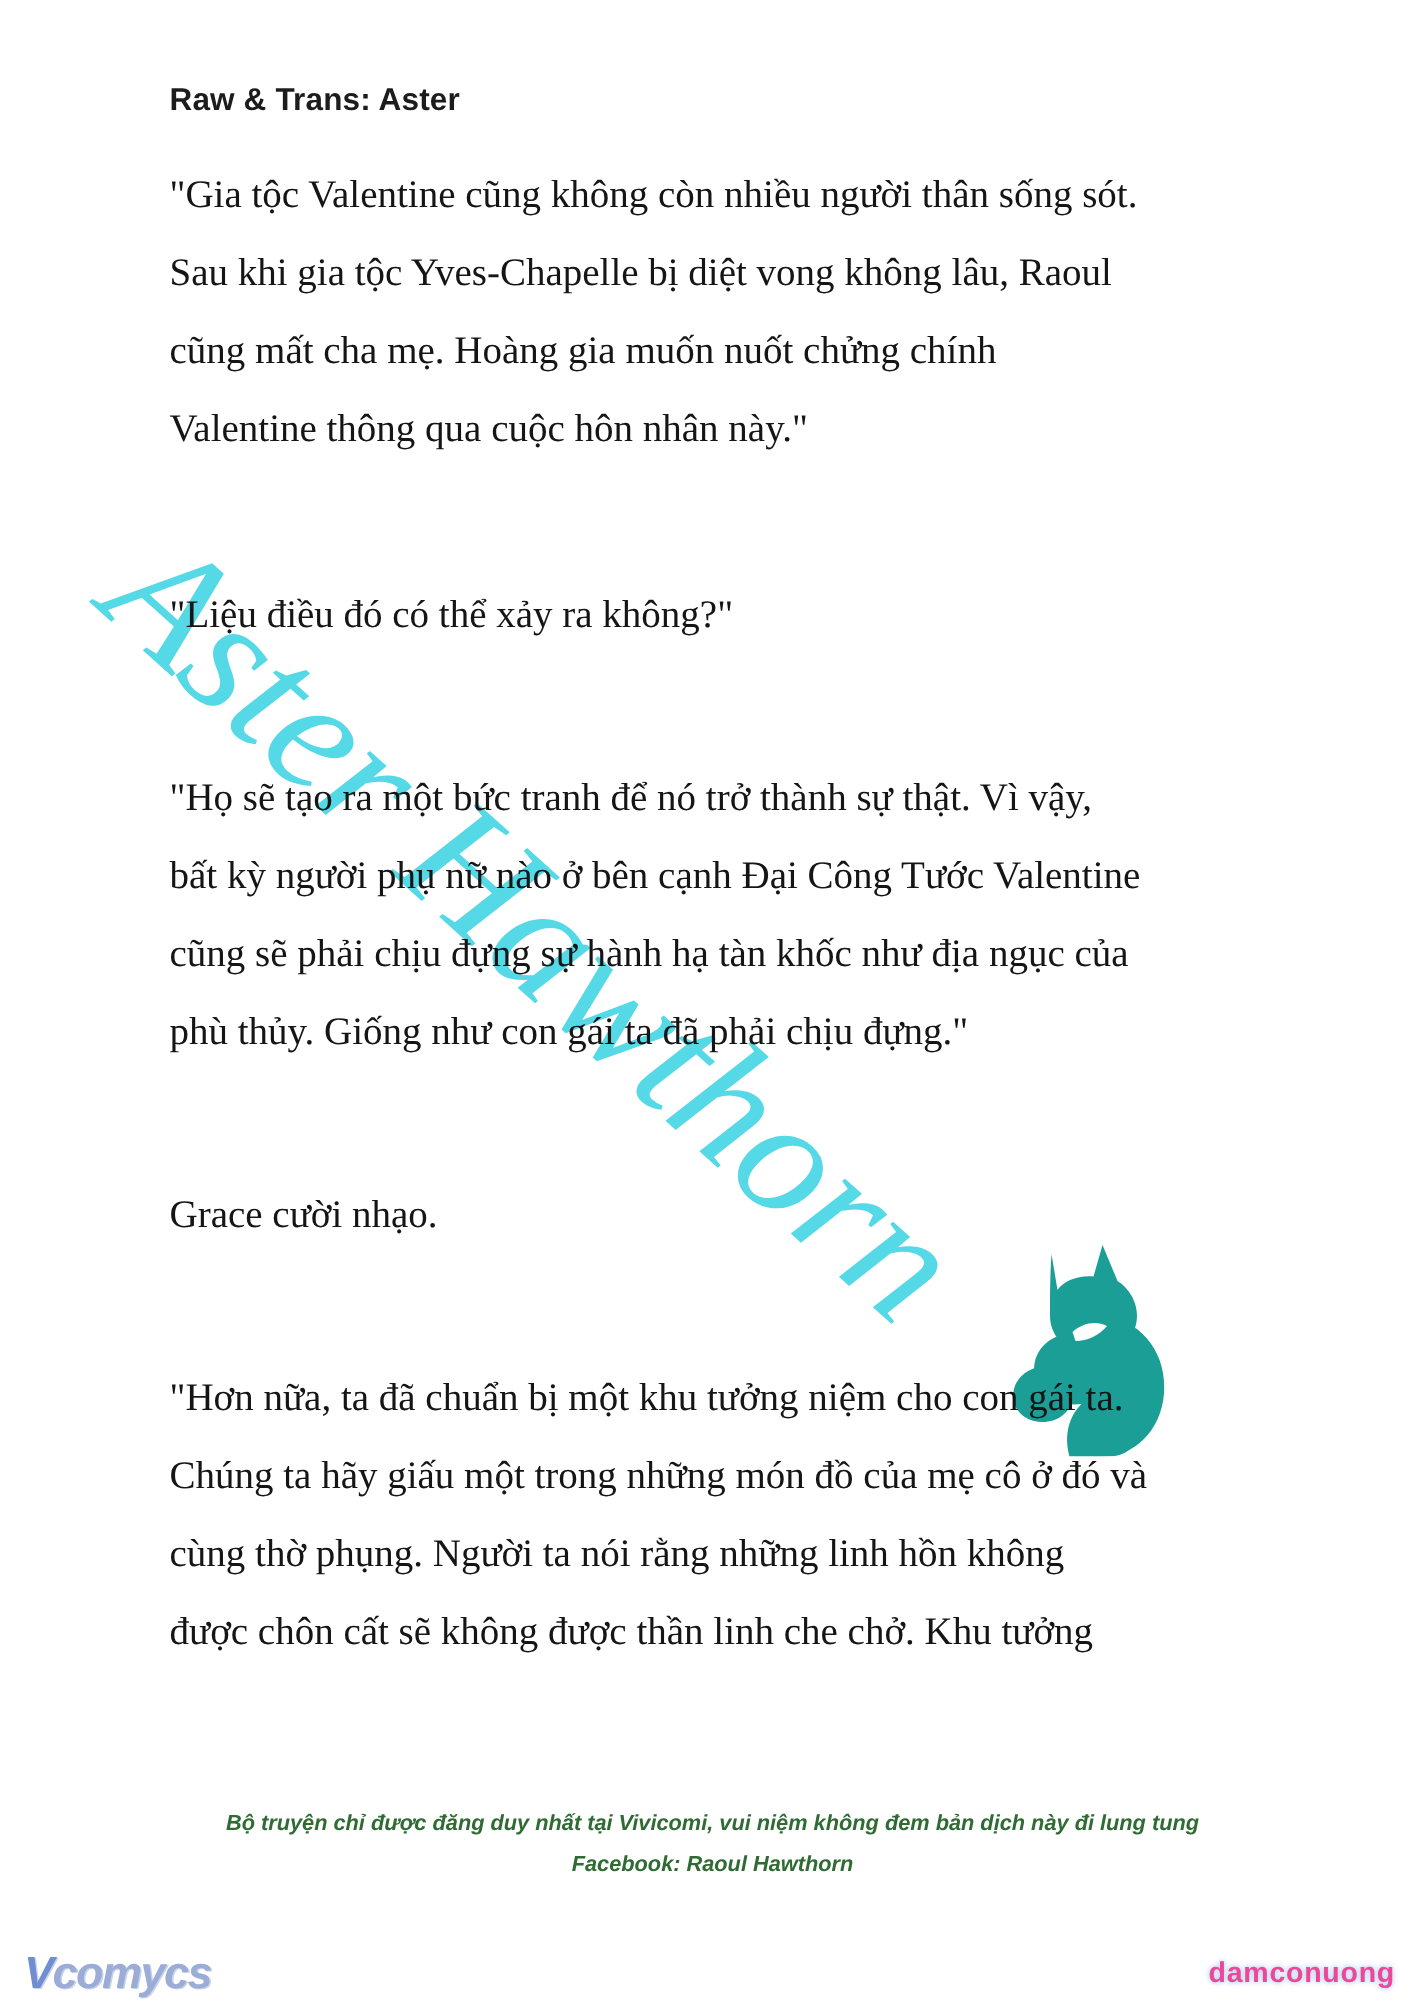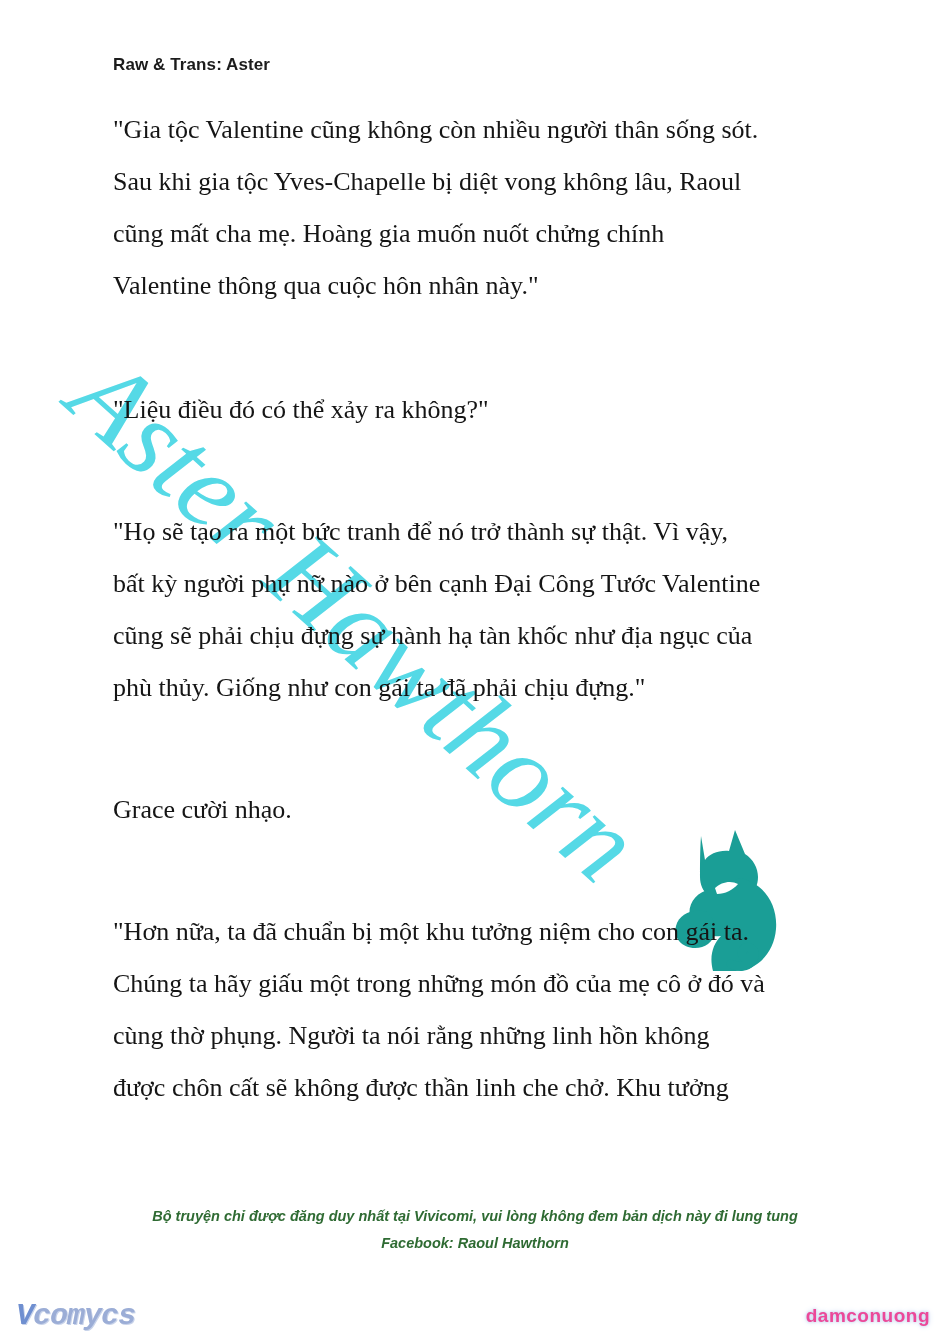--- a/index.html
+++ b/index.html
@@ -22,21 +22,21 @@
     background: #ffffff;
     overflow: hidden;
   }
 
   
   .header-credit {
     position: absolute;
     left: 113px;
     top: 55px;
     font-family: "Liberation Sans", sans-serif;
-    font-size: 17px;
+    font-size: 21px;
     font-weight: 600;
     color: #1c1c1c;
     letter-spacing: 0.1px;
     white-space: nowrap;
     z-index: 6;
   }
 
   
   .watermark-text {
     position: absolute;
@@ -114,21 +114,21 @@
     bottom: 0;
     width: 950px;
     height: 52px;
     background: #ffffff;
     z-index: 7;
   }
   .brand-logo {
     position: absolute;
     left: 16px;
     top: 8px;
-    font-family: Liberation Mono, monospace;
+    font-family: Liberation Sans, sans-serif;
     font-style: italic;
     font-weight: bold;
     font-size: 30px;
     letter-spacing: -1px;
     color: #9badd6;
     text-shadow: 1px 1px 0 #c8d3ea;
     user-select: none;
   }
   .brand-logo .v { color: #6f8fd0; }
   .site-tag {
@@ -191,21 +191,21 @@
     <div class="gap-3"></div>
     <p class="para">Grace cười nhạo.</p>
     <div class="gap-4"></div>
     <p class="para">"Hơn nữa, ta đã chuẩn bị một khu tưởng niệm cho con gái ta.
 Chúng ta hãy giấu một trong những món đồ của mẹ cô ở đó và
 cùng thờ phụng. Người ta nói rằng những linh hồn không
 được chôn cất sẽ không được thần linh che chở. Khu tưởng</p>
   </div>
 
   <div class="footer-note">
-    <div class="footer-line">Bộ truyện chỉ được đăng duy nhất tại Vivicomi, vui lòng không đem bản dịch này đi lung tung</div>
+    <div class="footer-line">Bộ truyện chỉ được đăng duy nhất tại Vivicomi, vui niệm không đem bản dịch này đi lung tung</div>
     <div class="footer-line">Facebook: Raoul Hawthorn</div>
   </div>
 
   <div class="bottom-bar">
     <div class="brand-logo"><span class="v">V</span><span>comycs</span></div>
     <div class="site-tag">damconuong</div>
   </div>
 
 </div>
 

